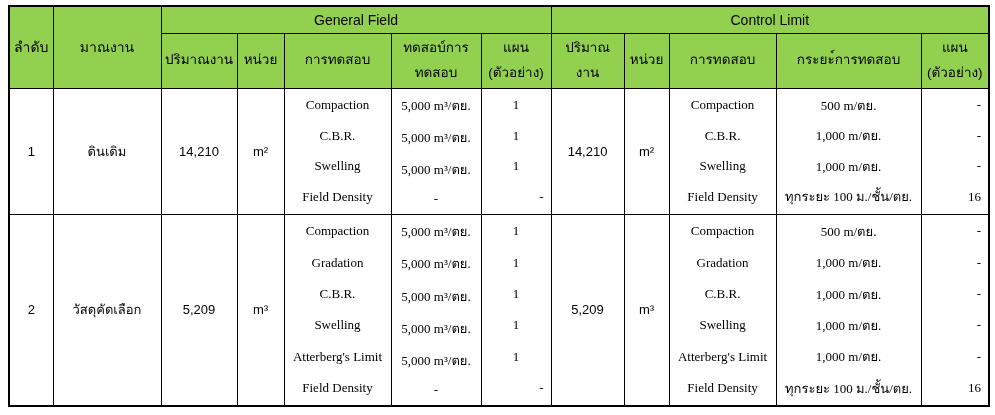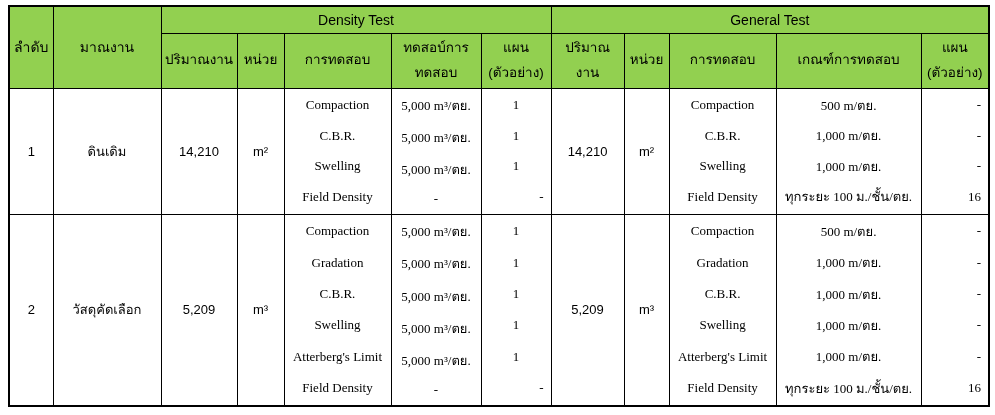--- a/index.html
+++ b/index.html
@@ -65,33 +65,33 @@
       <col style="width:73px">
         <col style="width:45px">
         <col style="width:107px">
         <col style="width:145px">
         <col style="width:68px">
     </colgroup>
     <thead>
       <tr class="group-row">
         <th rowspan="2">ลำดับ</th>
         <th rowspan="2">มาณงาน</th>
-        <th colspan="5">Density Test</th>
-        <th colspan="5">General Test</th>
+        <th colspan="5">General Field</th>
+        <th colspan="5">Control Limit</th>
       </tr>
       <tr class="sub-row">
         <th>ปริมาณงาน</th>
         <th>หน่วย</th>
         <th>การทดสอบ</th>
         <th>ทดสอบ์การ​ทดสอบ</th>
         <th>แผน (ตัวอย่าง)</th>
         <th>ปริมาณงาน</th>
         <th>หน่วย</th>
         <th>การทดสอบ</th>
-        <th>เกณฑ์การทดสอบ</th>
+        <th>กระยะ์การทดสอบ</th>
         <th>แผน (ตัวอย่าง)</th>
       </tr>
     </thead>
     <tbody>
         <tr class="data-row" style="height: 126px;">
           <td class="c-no">1</td>
           <td class="c-item">ดินเดิม</td>
           <td class="c-qty">14,210</td>
           <td class="c-unit">m²</td>
           <td class="c-stack">

